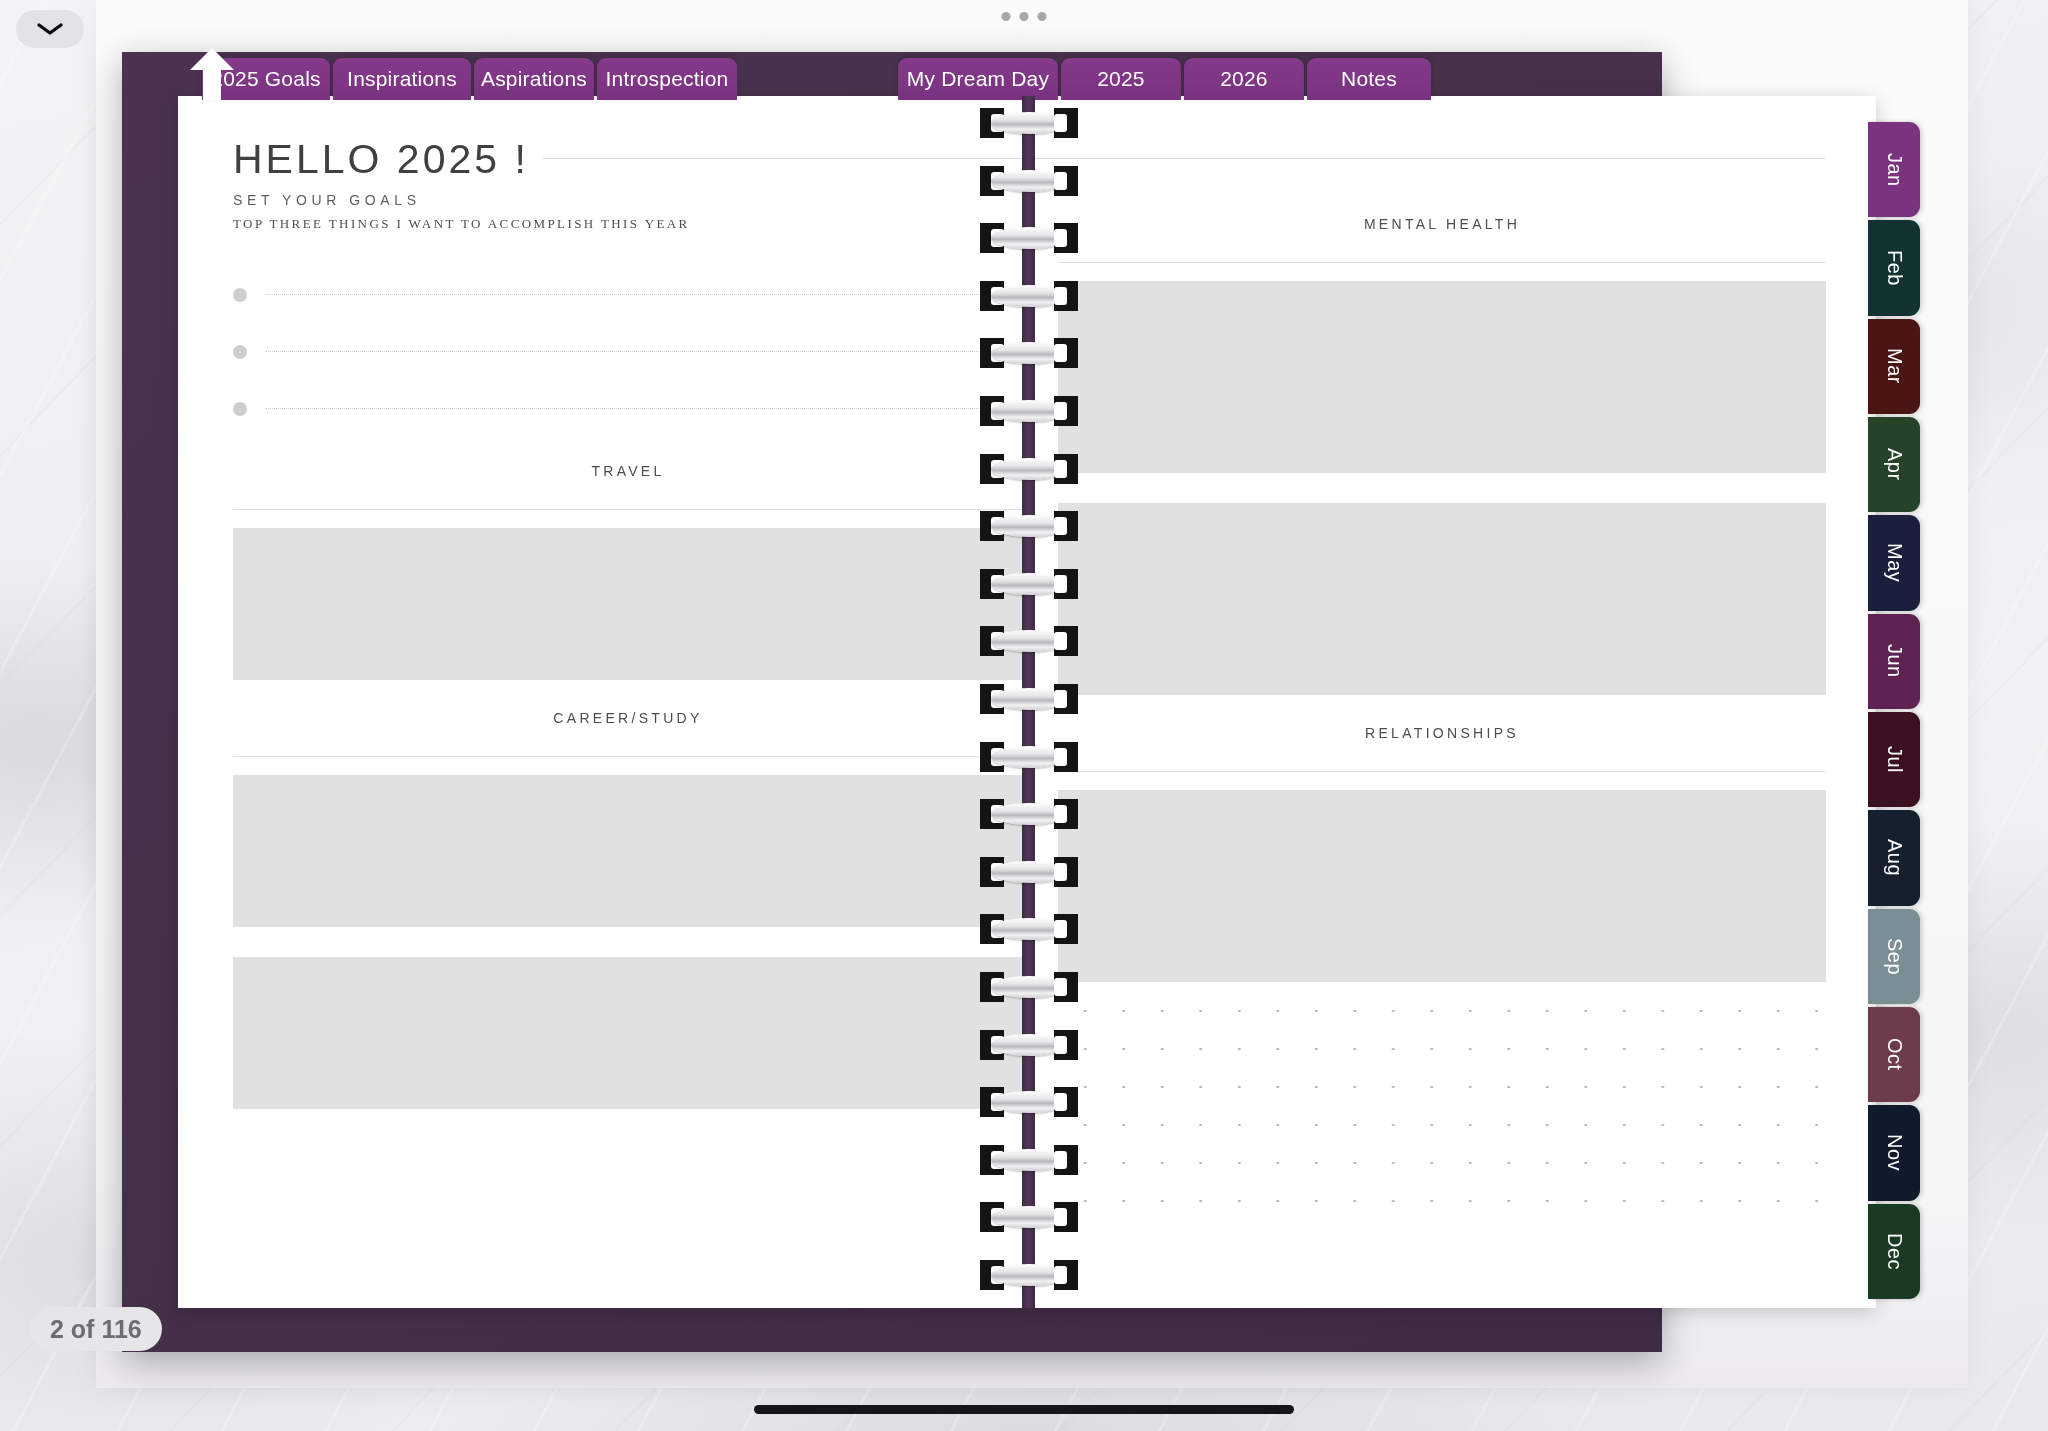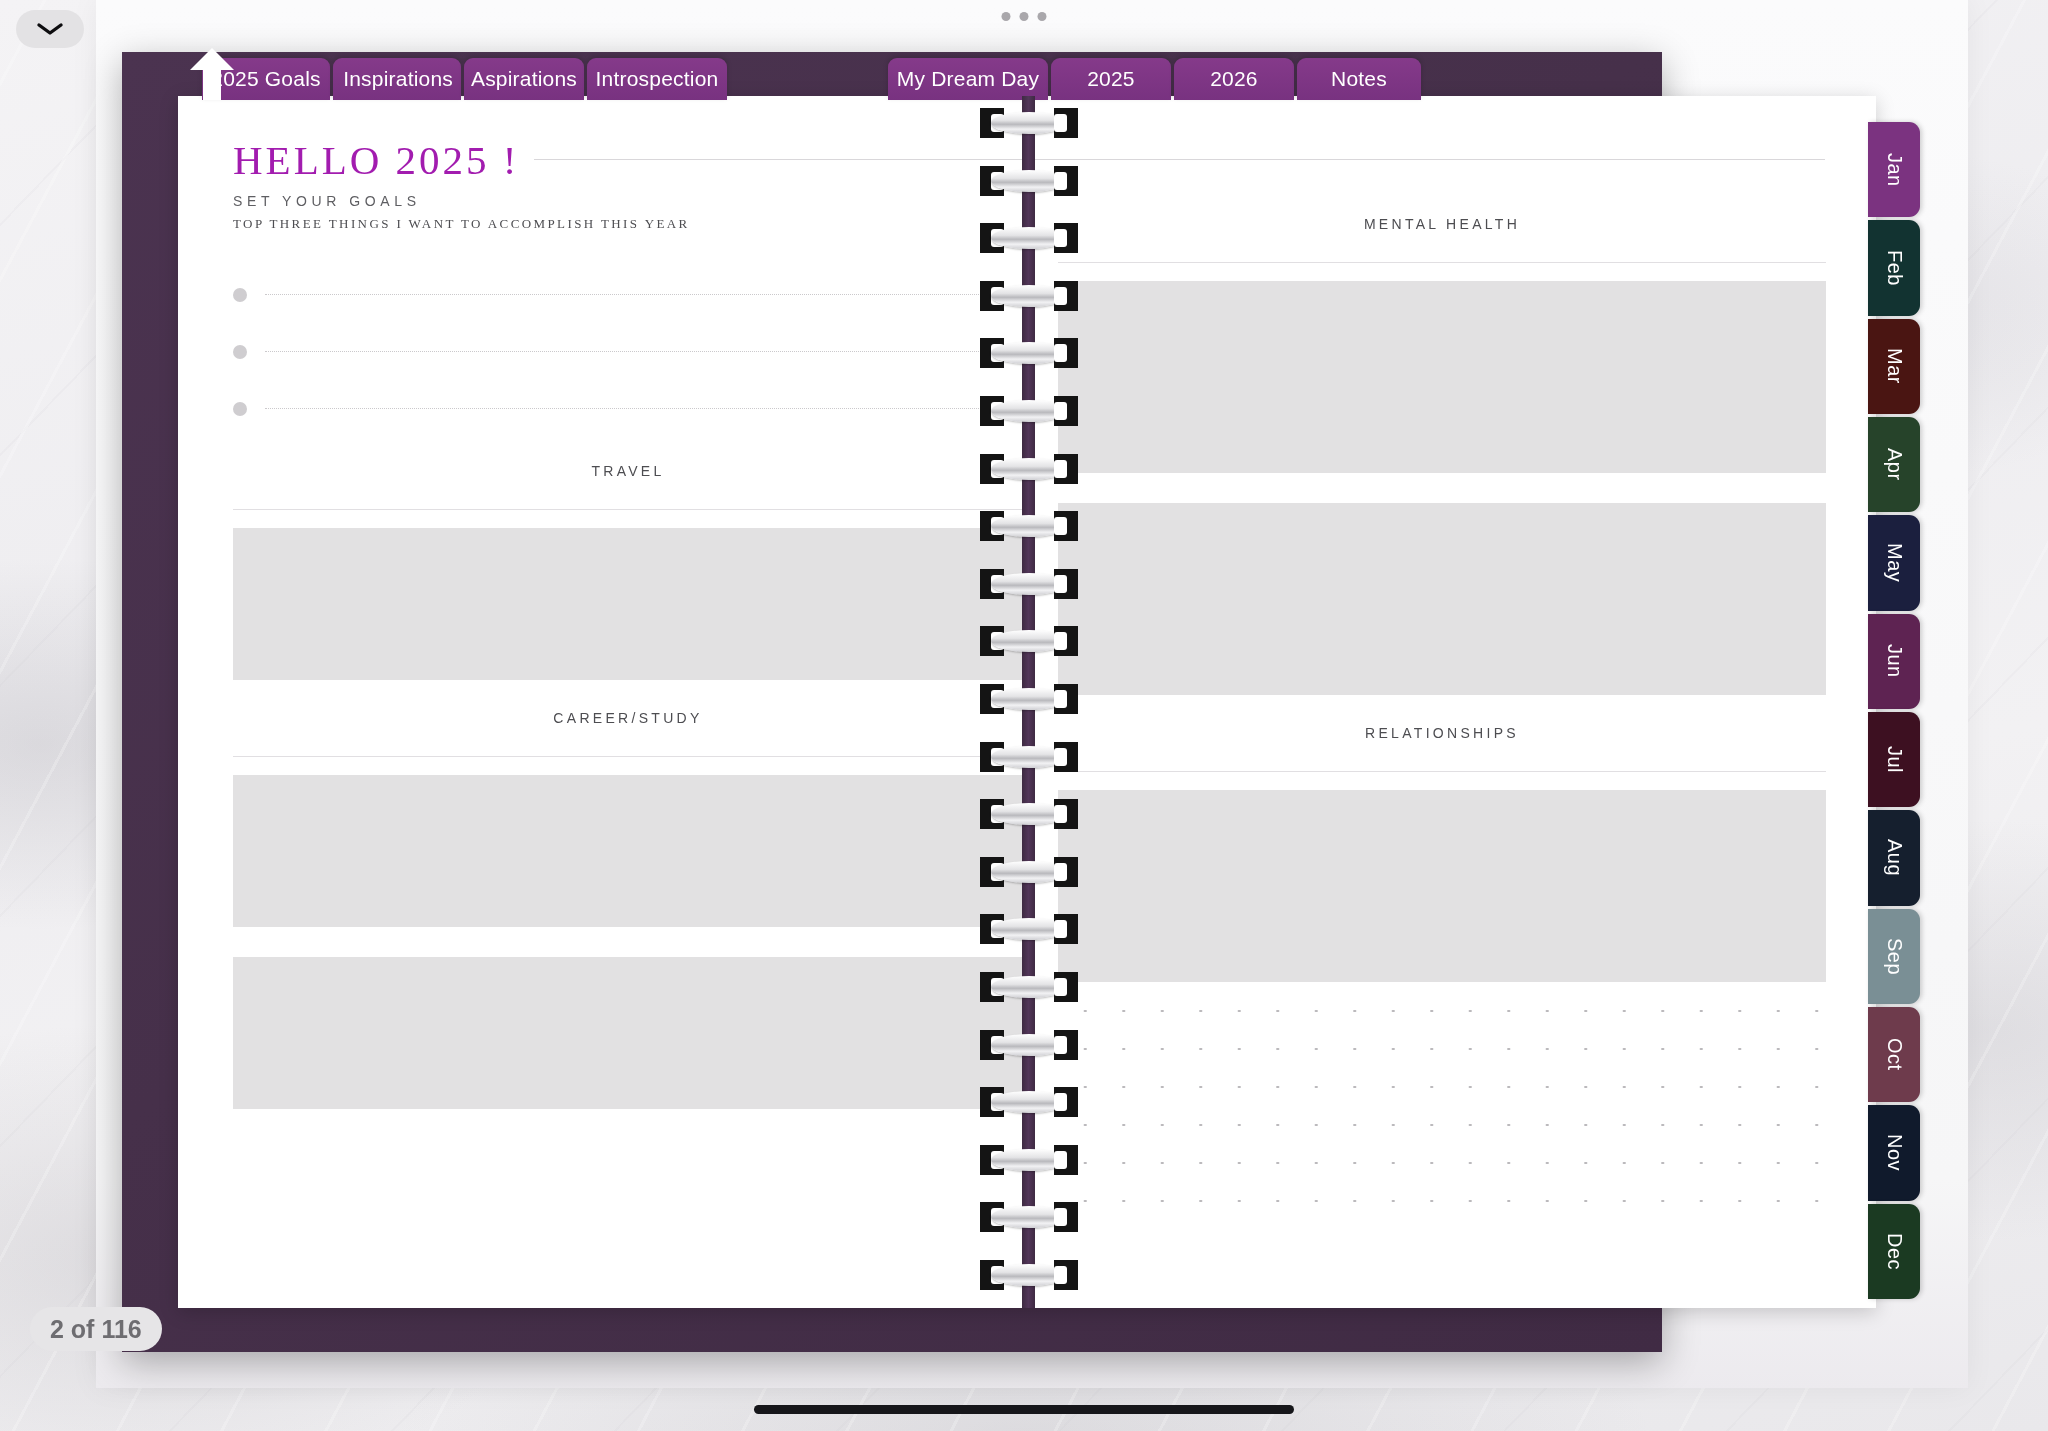--- a/index.html
+++ b/index.html
@@ -177,24 +177,24 @@
 
   
   #page-header {
     position: absolute;
     left: 55px; top: 40px;
     width: 1592px;
     display: flex; align-items: baseline;
   }
   #title-block { flex: 0 0 auto; }
   #page-title {
-    font-family: Liberation Serif, serif;
+    font-family: Liberation Sans, sans-serif;
     font-size: 41px;
     letter-spacing: 3px;
-    color: #a21caf;
+    color: #404040;
     white-space: nowrap;
   }
   #page-subtitle {
     font-size: 14px;
     letter-spacing: 4.6px;
     color: #5e5e62;
     margin-top: 9px;
   }
   #title-rule {
     flex: 1 1 auto;
@@ -343,21 +343,21 @@
 
   <div id="paper-sheet"></div>
 
   <div id="planner-cover"></div>
 
   <div id="top-tabs">
       <div style="width: 80px;"></div>
       <div class="top-tab" style="width: 128px;">
         <span>2025 Goals</span>
       </div>
-      <div class="top-tab" style="width: 128px; justify-content: flex-end;">
+      <div class="top-tab" style="width: 138px;">
         <span>Inspirations</span>
       </div>
       <div class="top-tab" style="width: 120px;">
         <span>Aspirations</span>
       </div>
       <div class="top-tab" style="width: 140px;">
         <span>Introspection</span>
       </div>
       <div style="width: 158px;"></div>
       <div class="top-tab" style="width: 160px;">

